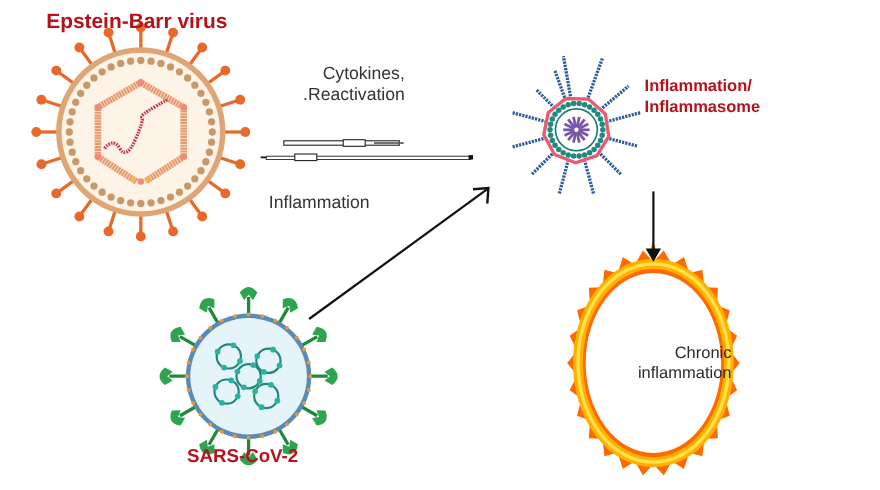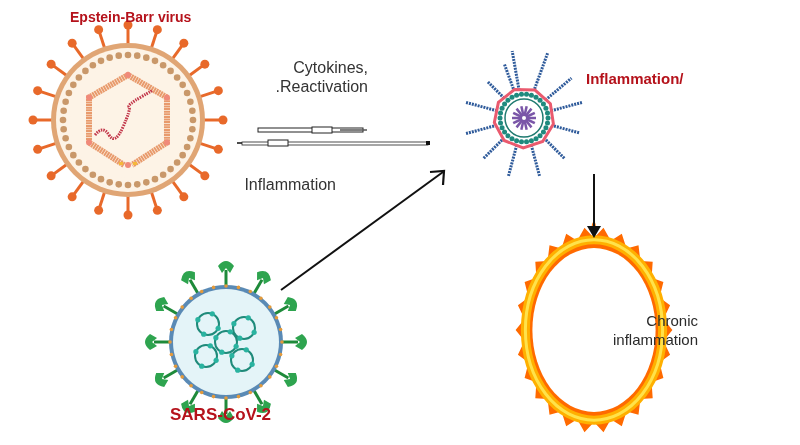--- a/index.html
+++ b/index.html
@@ -281,33 +281,34 @@
   <g>
     <line x1="281" y1="290" x2="443" y2="172" stroke="#111" stroke-width="2"></line>
     <polyline points="430,172 444,171 443,185" fill="none" stroke="#111" stroke-width="2.2"></polyline>
   </g>
   <g>
     <line x1="594" y1="174" x2="594" y2="230" stroke="#111" stroke-width="2"></line>
     <polygon points="587,226 601,226 594,238" fill="#111"></polygon>
   </g>
 </svg>
 
-<div class="abs title-red" style="left:42px;top:9px;font-size:14px;margin-left:28px;">Epstein-Barr virus</div>
+<div class="abs title-red" style="left:42px;top:9px;font-size:19px;">Epstein-Barr virus</div>
 
 <div class="abs title-red" style="left:586px;top:69px;font-size:15px;line-height:19px;">
   <div>Inflammation/</div>
+  <div>Inflammasome</div>
 </div>
 
 <div class="abs title-red" style="left:170px;top:405px;font-size:17px;">SARS-CoV-2</div>
 
 <div class="abs label-gray" style="left:238px;top:58px;width:130px;">
   <div>Cytokines,</div>
   <div>.Reactivation</div>
 </div>
 
 <div class="abs label-gray" style="left:196px;top:175px;width:140px;">
   <div>Inflammation</div>
 </div>
 
-<div class="abs label-gray" style="left:558px;top:311px;width:140px;font-size:15px;color:#2a2a2a;">
+<div class="abs label-gray" style="left:525px;top:311px;width:140px;font-size:15px;color:#2a2a2a;">
   <div>Chronic</div>
   <div>inflammation</div>
 </div>
 
 </body></html>

